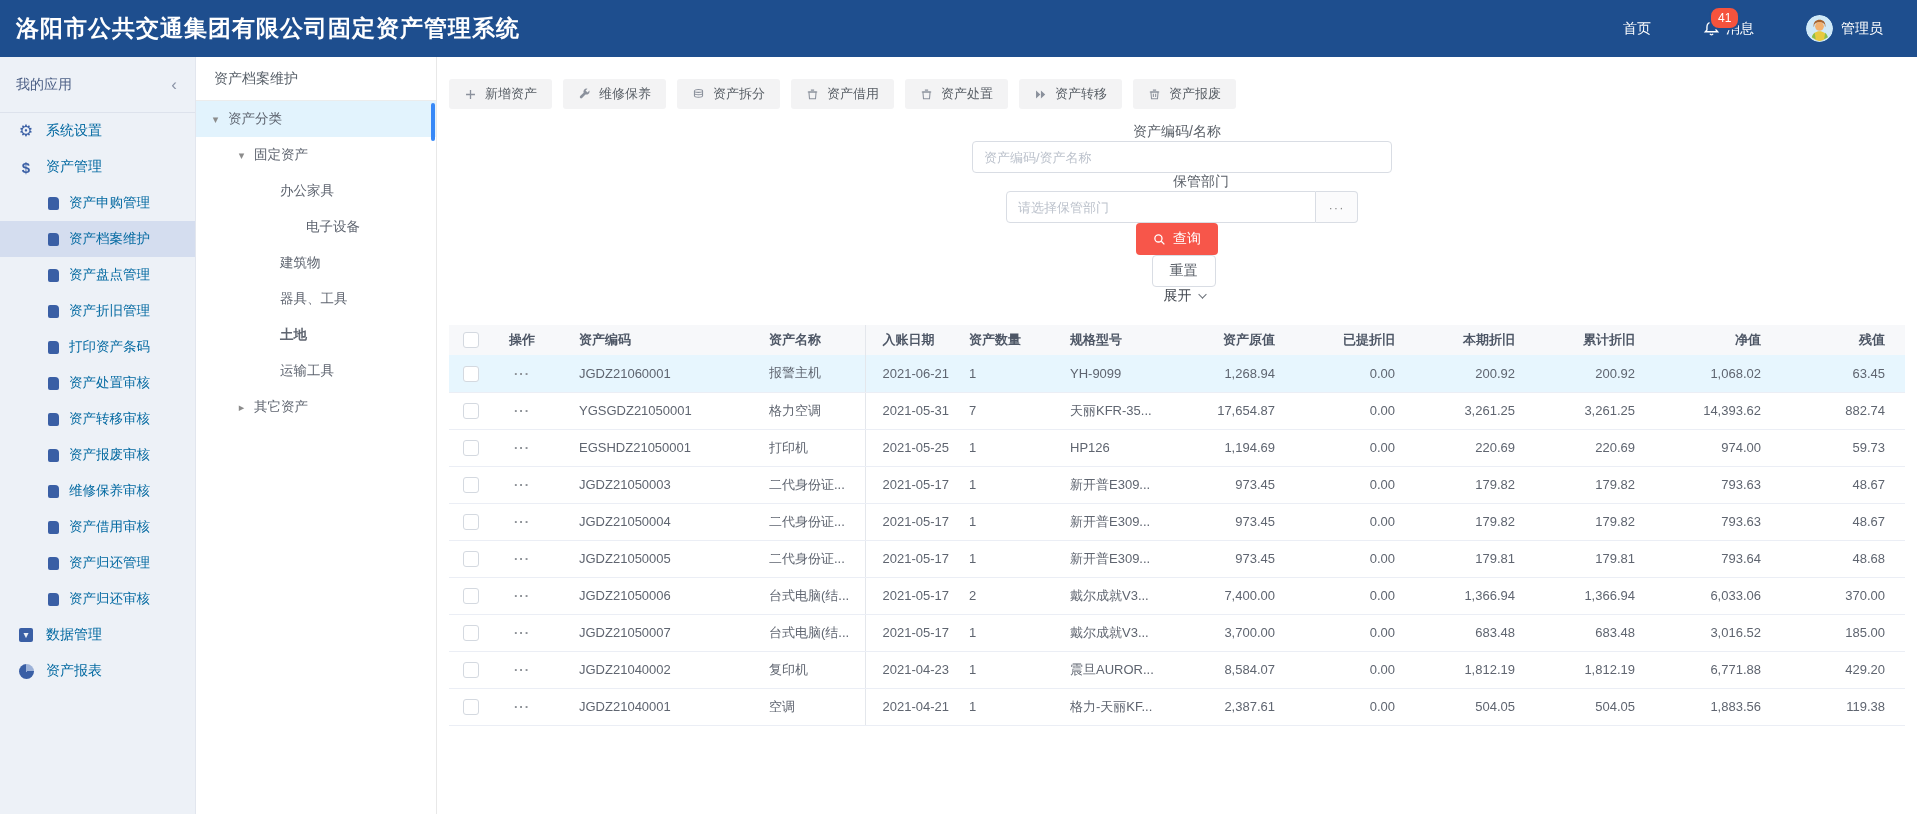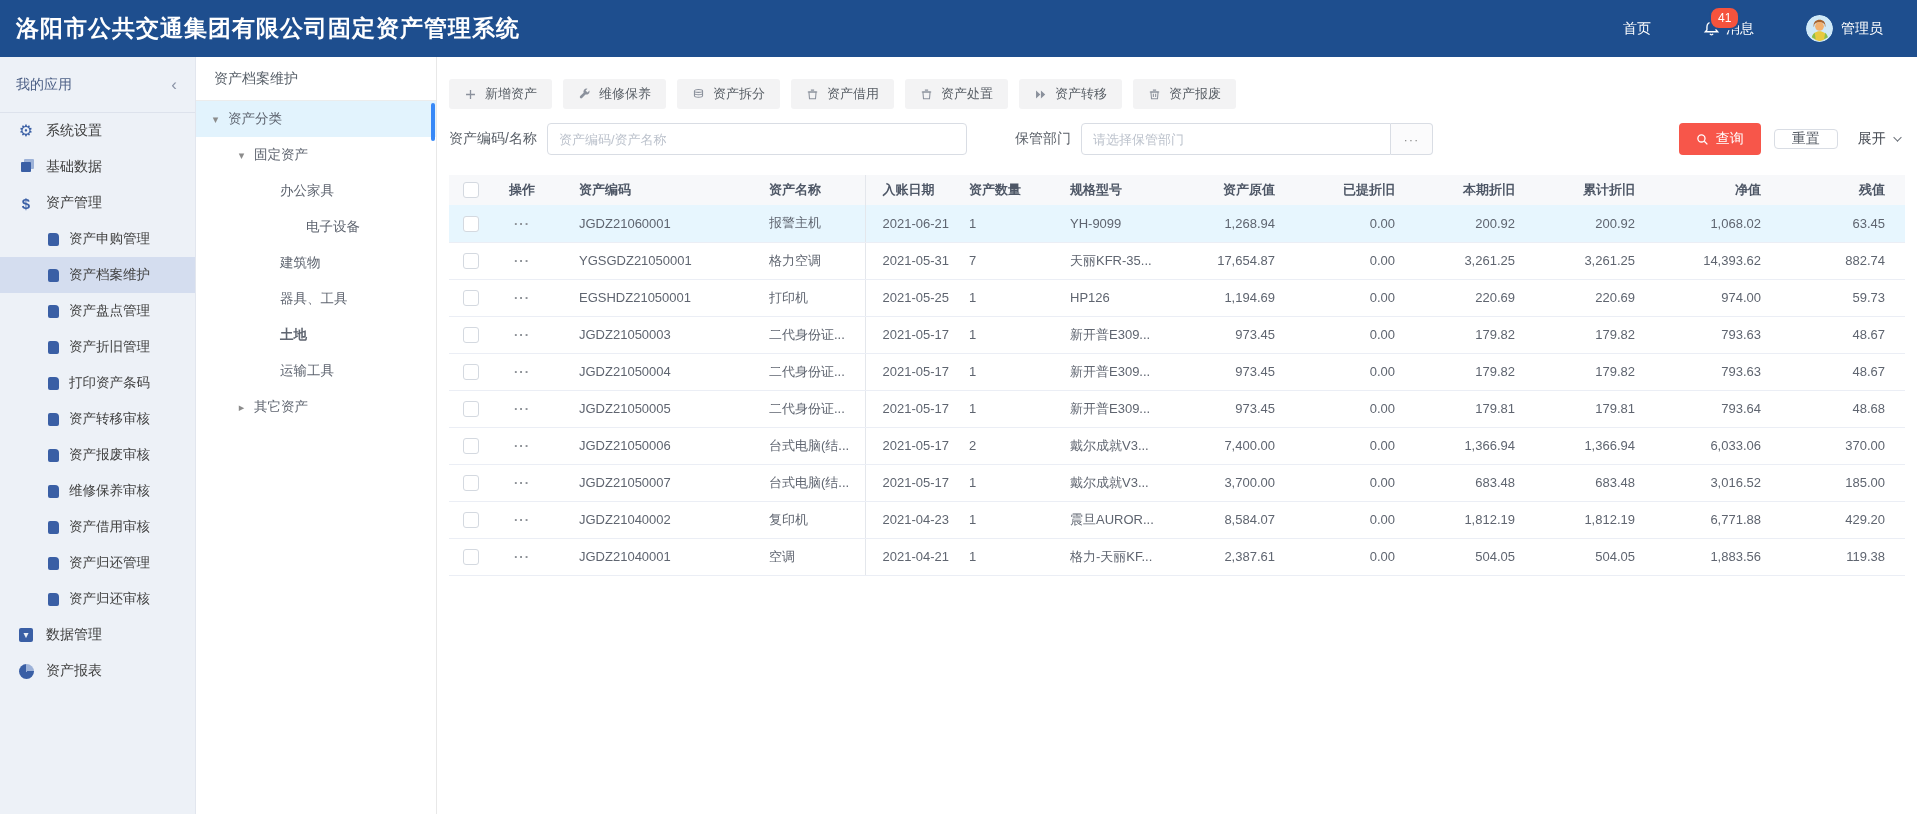--- a/index.html
+++ b/index.html
@@ -18,21 +18,21 @@
   .user { display:flex; align-items:center; gap:8px; cursor:pointer; }
   .avatar { width:27px; height:27px; border-radius:50%; overflow:hidden; display:block; }
 
   
   .frame { flex:1; display:flex; min-height:0; }
 
   
   .sidebar { width:196px; background:#edf1f7; border-right:1px solid #e2e6ee; flex:0 0 auto; overflow:hidden; }
   .sb-head { height:56px; display:flex; align-items:center; justify-content:space-between; padding:0 14px 0 16px; border-bottom:1px solid #dde2ec; color:#4c5f85; font-size:14px; }
   .sb-collapse { color:#8a93a6; font-size:17px; cursor:pointer; padding:0 4px; }
-  .menu-item { height:36px; display:flex; align-items:center; gap:11px; font-size:14px; color:#404040; cursor:pointer; white-space:nowrap; }
+  .menu-item { height:36px; display:flex; align-items:center; gap:11px; font-size:14px; color:#0369a1; cursor:pointer; white-space:nowrap; }
   .menu-item.lv1 { padding-left:17px; }
   .menu-item.lv2 { padding-left:46px; gap:9px; font-size:13.5px; }
   .menu-item.selected { background:#d4ddef; }
   .mi-icon { display:inline-flex; align-items:center; justify-content:center; width:18px; height:16px; flex:0 0 auto; position:relative; color:#3a5fa5; }
   .gear-icon::before { content:"⚙"; font-size:16px; line-height:1; }
   .dollar-icon::before { content:"$"; font-size:15px; font-weight:bold; }
   .copy-icon::before { content:""; width:10px; height:10px; background:#3a5fa5; box-shadow:3px -3px 0 0 #9db2d8; border-radius:1px; }
   .doc-icon { width:14px; }
   .doc-icon::before { content:""; width:11px; height:13px; background:#3a5fa5; border-radius:2px 4px 2px 2px; }
   .data-icon::before { content:"▾"; width:14px; height:14px; background:#3a5fa5; border-radius:2px; color:#edf1f7; font-size:10px; line-height:14px; text-align:center; }
@@ -45,33 +45,33 @@
   .tree-node .arrow { width:11px; color:#8c8c8c; font-size:11px; text-align:center; flex:0 0 auto; }
   .tree-node.selected { background:#e2f3fd; }
   .tree-thumb { position:absolute; right:1px; top:46px; width:4px; height:38px; background:#3788f7; border-radius:2px; cursor:pointer; }
 
   
   .content { flex:1; min-width:0; padding:22px 12px 0 12px; background:#fff; }
   .toolbar { display:flex; gap:11px; }
   .tb-btn { display:inline-flex; align-items:center; gap:8px; height:30px; padding:0 15px; background:#f3f3f4; border:none; border-radius:3px; font-size:13px; color:#595f66; font-family:inherit; cursor:pointer; }
   .tb-btn svg { width:13px; height:13px; color:#8b919c; }
 
-  .filters { margin-top:14px; display:flex; align-items:center; }
+  .filters { margin-top:14px; display:flex; align-items:center;flex-direction:column; }
   .filters label { font-size:14px; color:#5a6068; white-space:nowrap; }
   .inp { height:32px; border:1px solid #d9dde4; border-radius:4px; font-size:13px; padding:0 11px; color:#606266; font-family:inherit; outline:none; }
   .inp::placeholder { color:#bcc2cc; }
   .inp-code { width:420px; margin-left:10px; }
   .lbl-dept { margin-left:48px; }
   .input-group { display:flex; margin-left:10px; }
   .input-group .inp { width:310px; border-radius:4px 0 0 4px; }
   .suffix-btn { width:42px; height:32px; border:1px solid #d9dde4; border-left:none; border-radius:0 4px 4px 0; background:#fbfbfc; color:#8c8c8c; font-size:13px; letter-spacing:1px; cursor:pointer; }
   .filters .spacer { flex:1; }
   .btn-search { display:inline-flex; align-items:center; gap:7px; height:32px; padding:0 17px; background:#f7564a; color:#fff; border:none; border-radius:4px; font-size:14px; font-family:inherit; cursor:pointer; }
   .btn-search svg { width:13px; height:13px; }
-  .btn-reset { height:20px; padding:0 17px; margin-left:13px; background:#fff; border:1px solid #d9dde4; border-radius:4px; color:#5a6068; font-size:14px; font-family:inherit; cursor:pointer; }
+  .btn-reset { height:32px; padding:0 17px; margin-left:13px; background:#fff; border:1px solid #d9dde4; border-radius:4px; color:#5a6068; font-size:14px; font-family:inherit; cursor:pointer; }
   .expand { display:inline-flex; align-items:center; gap:7px; margin-left:20px; margin-right:6px; font-size:14px; color:#454a52; cursor:pointer; }
   .caret { border:solid #6a7078; border-width:0 1.5px 1.5px 0; padding:2.6px; transform:rotate(45deg) translateY(-2px); }
 
   
   .table-wrap { margin-top:20px; }
   table { border-collapse:collapse; table-layout:fixed; width:1456px; font-size:13px; }
   th,td { white-space:nowrap; overflow:hidden; }
   thead th { background:#f7f8fa; color:#4e5766; font-weight:bold; height:30px; text-align:left; }
   tbody td { height:37px; border-bottom:1px solid #ebeef5; color:#5f6570; }
   tbody tr.selected td { background:#e7f6fe; }
@@ -161,24 +161,20 @@
         <span>我的应用</span>
         <span class="sb-collapse">‹</span>
       </div>
       <nav>
 
       <div class="menu-item lv1">
             <span class="mi-icon gear-icon"></span>
             <span class="mi-label">系统设置</span>
           </div>
           <div class="menu-item lv1">
-            <span class="mi-icon copy-icon"></span>
-            <span class="mi-label">基础数据</span>
-          </div>
-          <div class="menu-item lv1">
             <span class="mi-icon dollar-icon"></span>
             <span class="mi-label">资产管理</span>
           </div>
           <div class="menu-item lv2">
             <span class="mi-icon doc-icon"></span>
             <span class="mi-label">资产申购管理</span>
           </div>
           <div class="menu-item selected lv2">
             <span class="mi-icon doc-icon"></span>
             <span class="mi-label">资产档案维护</span>
@@ -187,20 +183,24 @@
             <span class="mi-icon doc-icon"></span>
             <span class="mi-label">资产盘点管理</span>
           </div>
           <div class="menu-item lv2">
             <span class="mi-icon doc-icon"></span>
             <span class="mi-label">资产折旧管理</span>
           </div>
           <div class="menu-item lv2">
             <span class="mi-icon doc-icon"></span>
             <span class="mi-label">打印资产条码</span>
+          </div>
+          <div class="menu-item lv2">
+            <span class="mi-icon doc-icon"></span>
+            <span class="mi-label">资产处置审核</span>
           </div>
           <div class="menu-item lv2">
             <span class="mi-icon doc-icon"></span>
             <span class="mi-label">资产转移审核</span>
           </div>
           <div class="menu-item lv2">
             <span class="mi-icon doc-icon"></span>
             <span class="mi-label">资产报废审核</span>
           </div>
           <div class="menu-item lv2">

